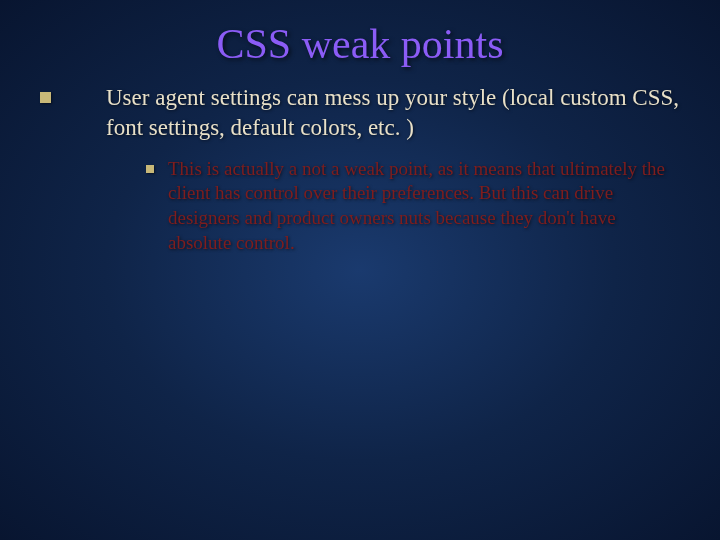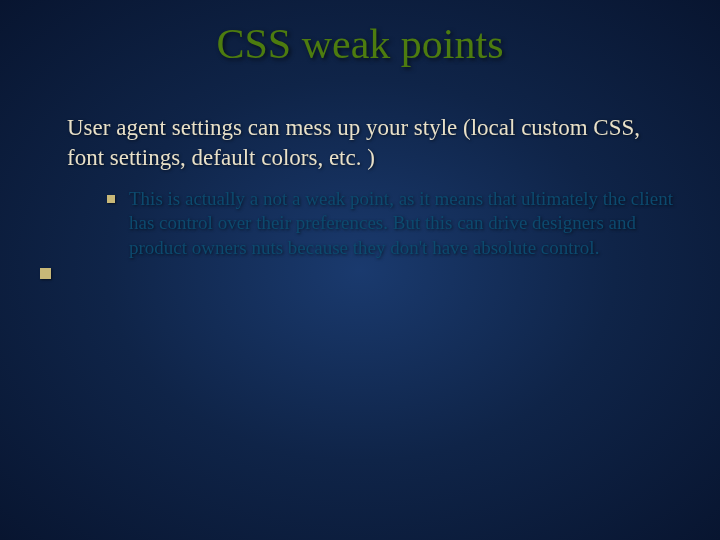--- a/index.html
+++ b/index.html
@@ -14,34 +14,35 @@
     font-family: Garamond, Georgia, 'Times New Roman', serif;
     overflow: hidden;
     position: relative;
   }
   .slide {
     width: 100%;
     height: 100%;
     padding: 20px 40px 40px 40px;
   }
   .title {
-    color: #4d7c0f;
+    color: #8b5cf6;
     font-size: 42px;
     font-weight: normal;
     text-align: center;
-    margin-bottom: 45px;
+    margin-bottom: 15px;
     text-shadow: 2px 2px 4px rgba(0,0,0,0.6);
   }
   .bullet-list {
     list-style: none;
   }
   .bullet-item-l1 {
     display: flex;
-    align-items: flex-end;
+    align-items: flex-start;
     margin-bottom: 12px;
+    gap: 39px;
   }
   .bullet-marker-l1 {
     width: 11px;
     height: 11px;
     background: #c8b878;
     flex-shrink: 0;
     margin-top: 9px;
     margin-right: 16px;
     box-shadow: 1px 1px 2px rgba(0,0,0,0.5);
   }
@@ -61,21 +62,21 @@
   .bullet-marker-l2 {
     width: 8px;
     height: 8px;
     background: #c8b878;
     flex-shrink: 0;
     margin-top: 8px;
     margin-right: 14px;
     box-shadow: 1px 1px 2px rgba(0,0,0,0.5);
   }
   .bullet-text-l2 {
-    color: #0c4a6e;
+    color: #7f1d1d;
     font-size: 19px;
     line-height: 1.3;
     text-shadow: 1px 1px 3px rgba(0,0,0,0.6);
   }
 </style>
 </head>
 <body>
 
 <div class="slide">
   <h1 class="title">CSS weak points</h1>

